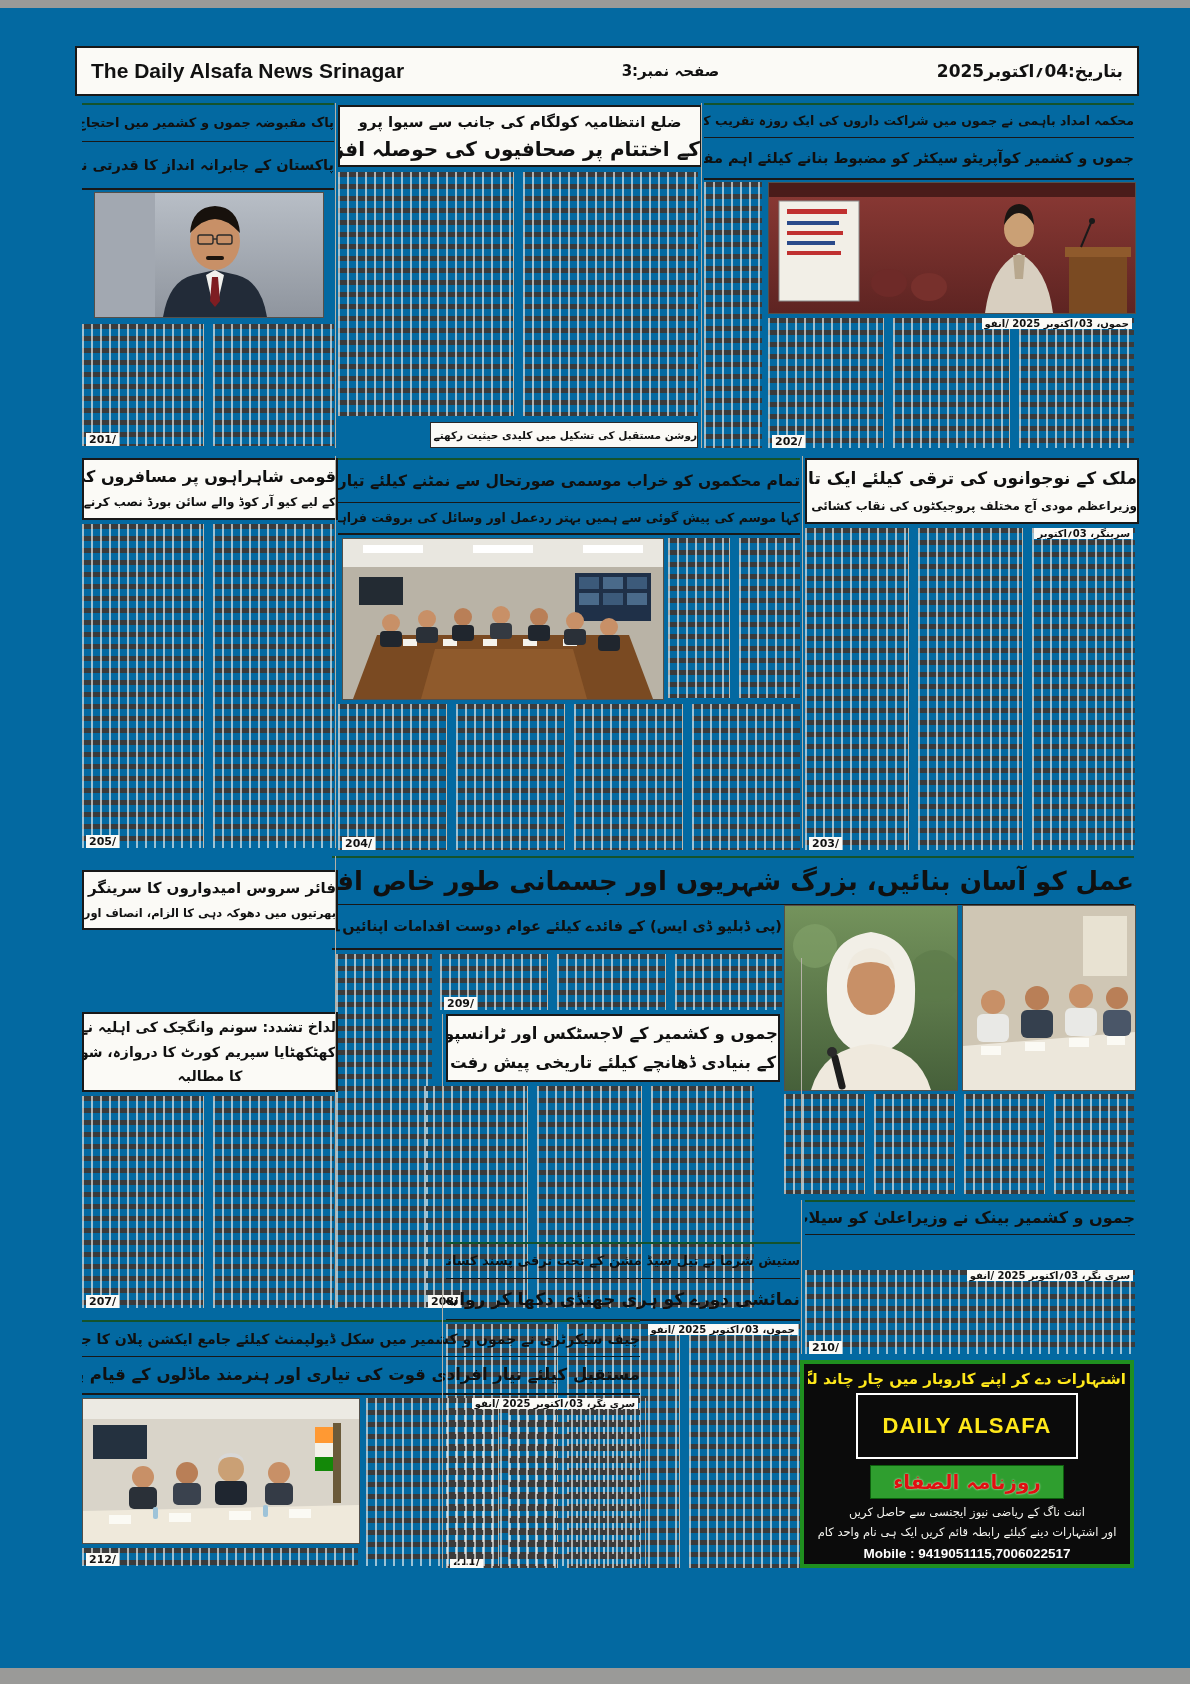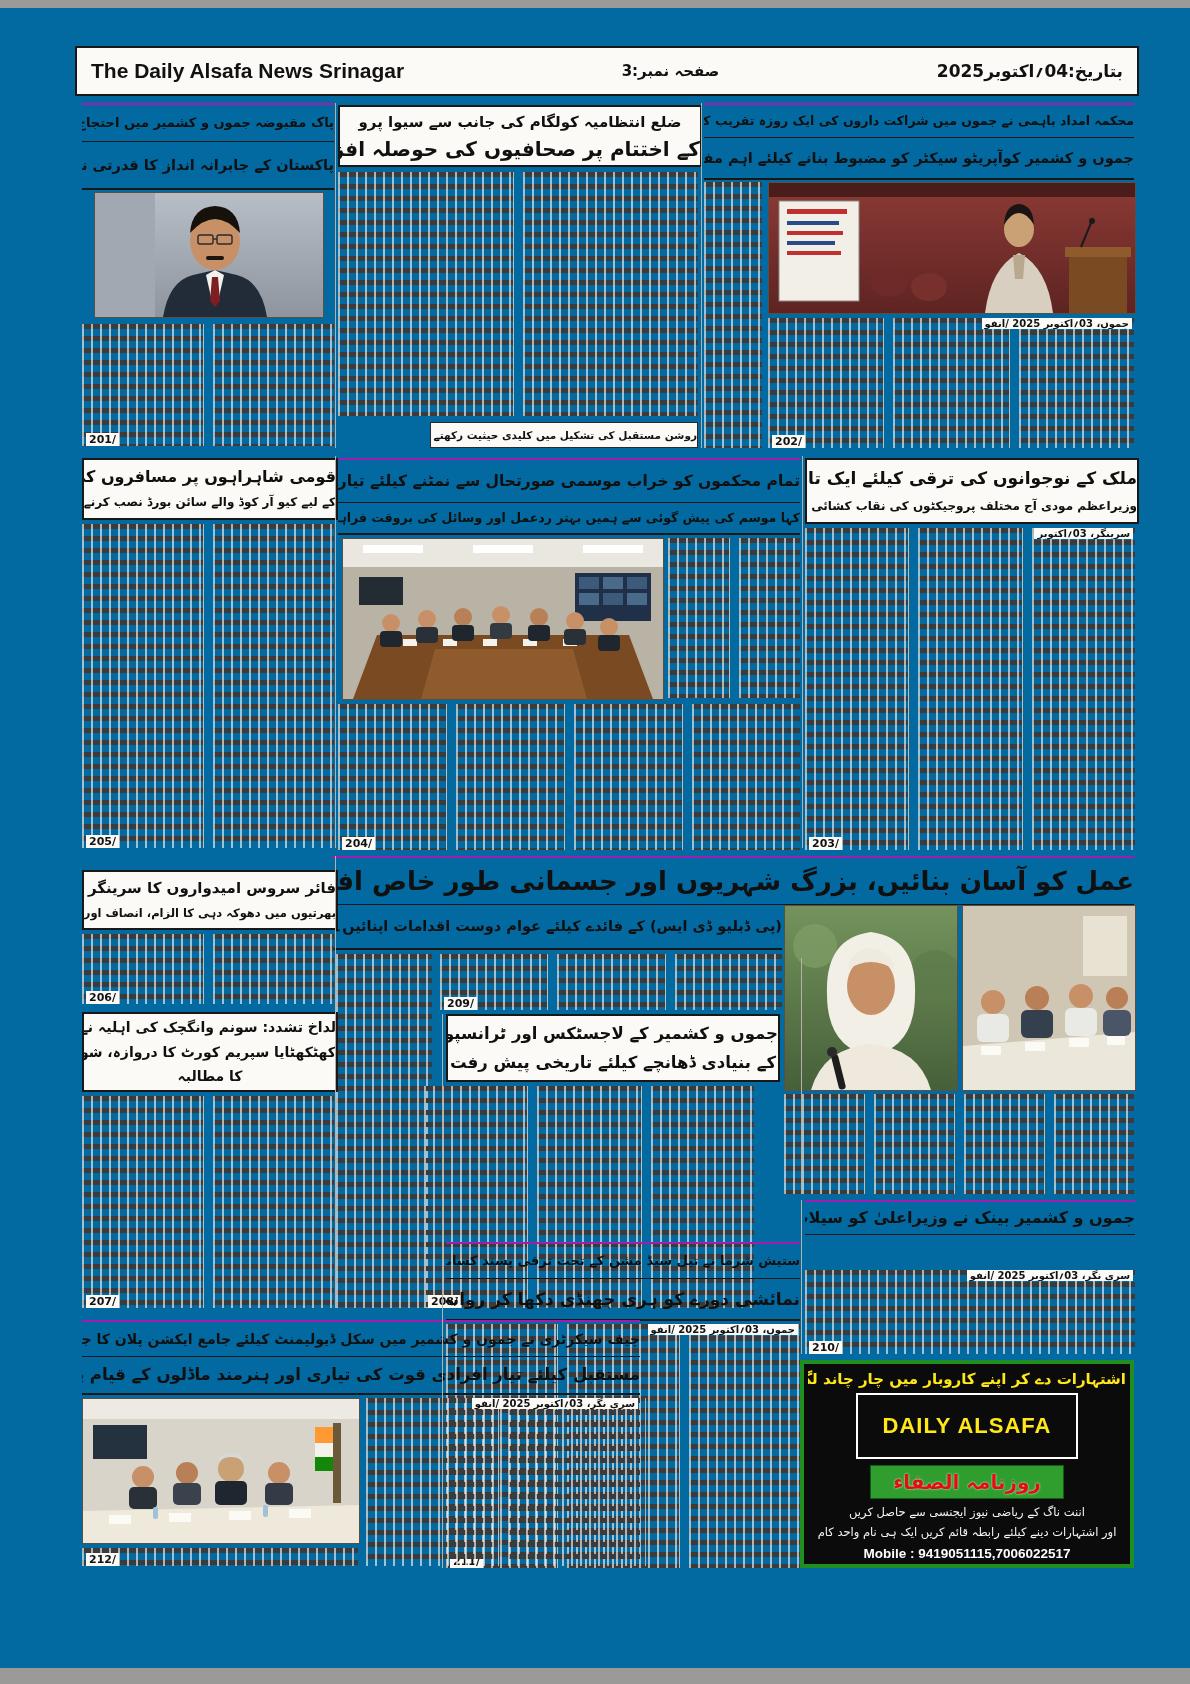--- a/index.html
+++ b/index.html
@@ -1,21 +1,21 @@
 <!DOCTYPE html>
 <html lang="ur"><head>
 <meta charset="utf-8">
 <style>
   html,body{margin:0;padding:0;background:#9a9a98;}
   .page{position:relative;width:1190px;height:1660px;margin:8px auto;background:#0369a1;
         font-family:"DejaVu Sans",sans-serif;color:#111;overflow:hidden;}
   .abs{position:absolute;}
   .u{direction:rtl;unicode-bidi:isolate;font-family:"DejaVu Sans",sans-serif;}
   .hl{font-weight:bold;text-align:center;white-space:nowrap;overflow:hidden;color:#101010;}
-  .tbtop{border-top:2px solid #a21caf;}
+  .tbtop{border-top:2px solid #14532d;}
   .tbmid{border-bottom:1px solid #181818;}
   .tbbot{border-bottom:2px solid #181818;}
   .hbox{border:2px solid #181818;background:#fbfaf6;}
   .greek{background-image:
      repeating-linear-gradient(to right, rgba(251,250,246,.62) 0 2px, rgba(251,250,246,0) 2px 9px),
      repeating-linear-gradient(to bottom, #3b3b3b 0 5px, rgba(0,0,0,0) 5px 12px);}
   .body-block{position:absolute;}
   .cols{display:flex;width:100%;height:100%;}
   .col{flex:1;background-clip:content-box;}
   .col + .col{border-left:1px solid #c2beb3;padding-left:9px;}
@@ -295,27 +295,20 @@
       <div class="col greek"></div>
       <div class="col greek"></div>
       <div class="col greek"></div>
     </div>
   </div>
 
   <div class="hbox abs" style="left:82px;top:862px;width:252px;height:56px;">
     <div class="hl u" style="height:30px;line-height:32px;font-size:15px;">فائر سروس امیدواروں کا سرینگر میں احتجاج</div>
     <div class="hl u" style="height:24px;line-height:22px;font-size:11.5px;">بھرتیوں میں دھوکہ دہی کا الزام، انصاف اور احتساب کا مطالبہ</div>
   </div>
-  <div class="body-block" style="left:82px;top:926px;width:252px;height:70px;">
-    <div class="cols">
-      <div class="col greek"></div>
-      <div class="col greek"></div>
-    </div>
-    <div class="endtag">206/</div>
-  </div>
 
   <div class="hbox abs" style="left:82px;top:1004px;width:252px;height:76px;">
     <div class="hl u" style="height:26px;line-height:27px;font-size:14px;">لداخ تشدد: سونم وانگچک کی اہلیہ نے</div>
     <div class="hl u" style="height:25px;line-height:25px;font-size:14px;">کھٹکھٹایا سپریم کورٹ کا دروازہ، شوہر کی رہائی</div>
     <div class="hl u" style="height:23px;line-height:22px;font-size:14px;">کا مطالبہ</div>
   </div>
   <div class="body-block" style="left:82px;top:1088px;width:252px;height:212px;">
     <div class="cols">
       <div class="col greek"></div>
       <div class="col greek"></div>

